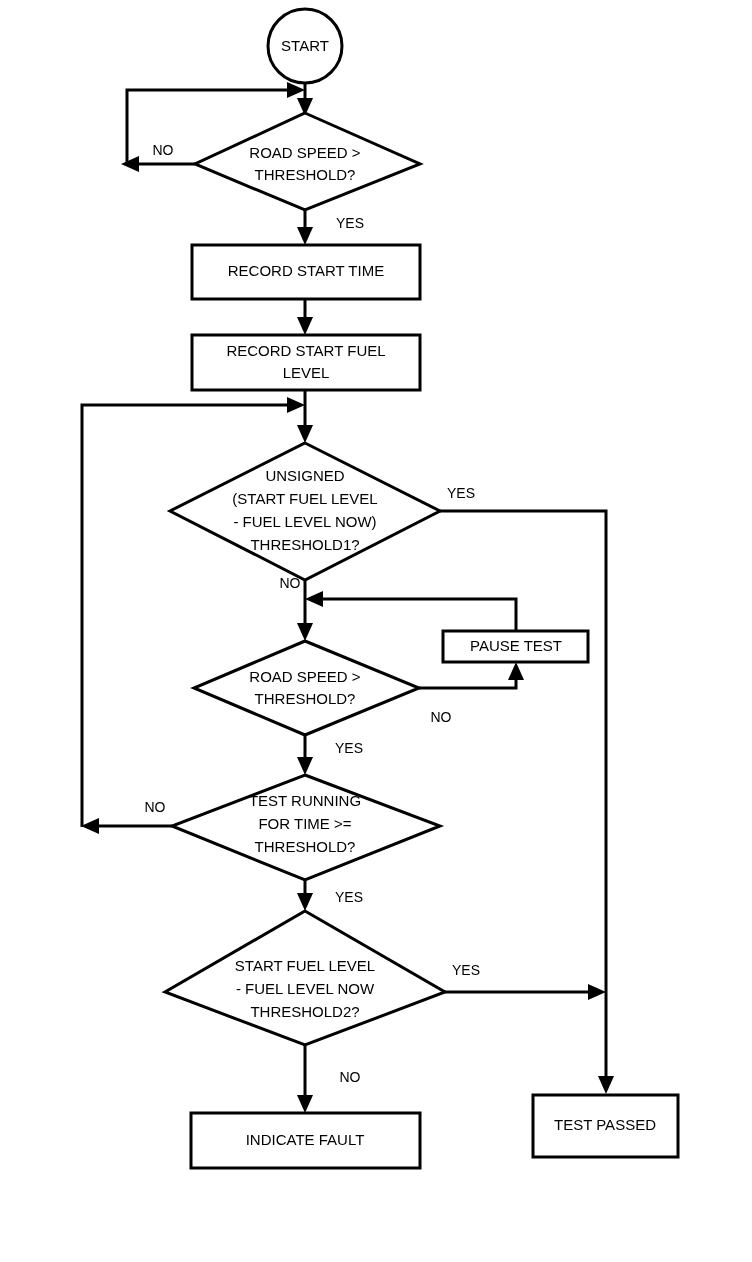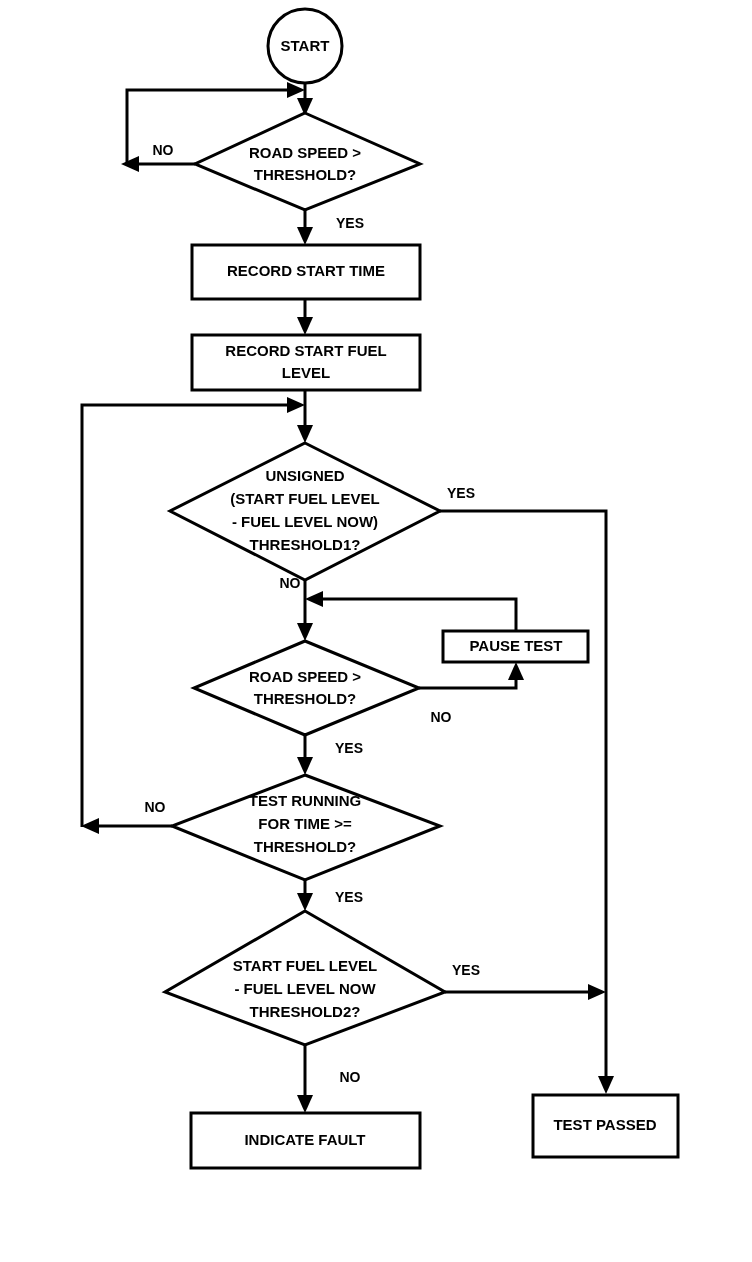--- a/index.html
+++ b/index.html
@@ -7,21 +7,20 @@
     padding: 0;
     background: #ffffff;
   }
   #page {
     position: relative;
     width: 680px;
     height: 1262px;
     background: #ffffff;
     overflow: hidden;
     font-family: "Liberation Sans", sans-serif;
-    font-weight: bold;
   }
   svg.flow {
     display: block;
     width: 752px;
     height: 1262px;
   }
   .shape {
     fill: #ffffff;
     stroke: #000000;
     stroke-width: 3;

